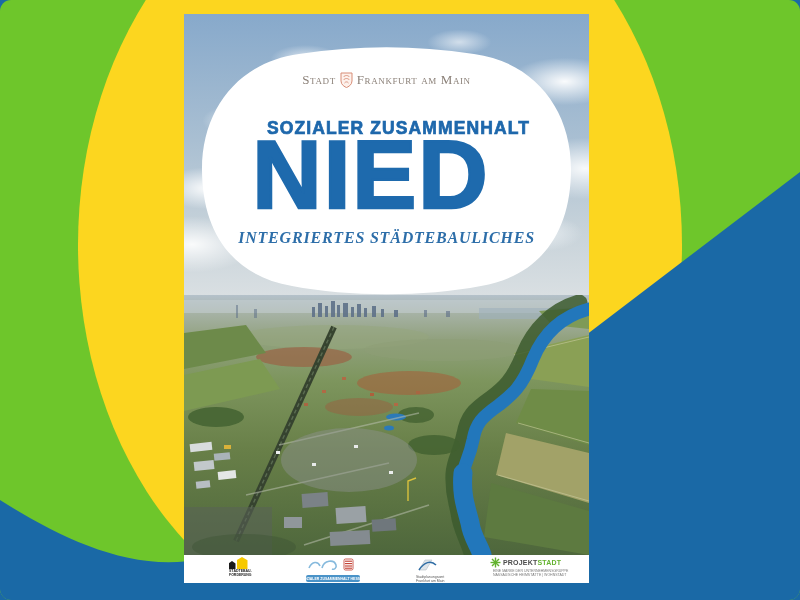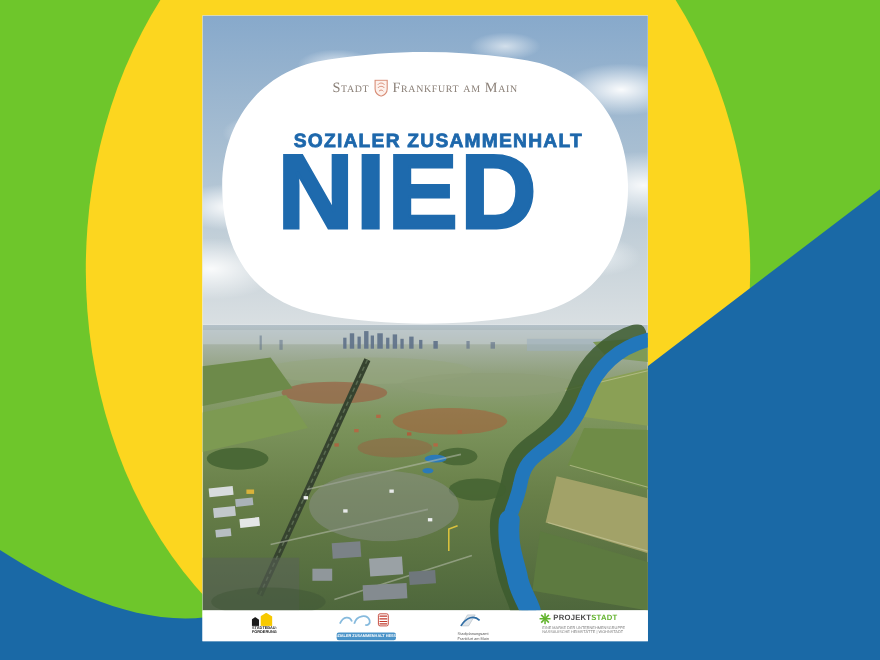--- a/index.html
+++ b/index.html
@@ -1,16 +1,16 @@
 <!DOCTYPE html>
 <html><head>
 <meta charset="utf-8">
 <style>
   html,body{margin:0;padding:0;background:#1a69a6;}
-  .stage{position:relative;width:800px;height:600px;overflow:hidden;font-family:"Liberation Sans",sans-serif;}
+  .stage{position:relative;width:800px;height:600px;overflow:hidden;font-family:"Liberation Sans",sans-serif;border-radius:11px;}
   .bg{position:absolute;inset:0;}
   
   .doc{position:absolute;left:184px;top:14px;width:405px;height:569px;background:#fff;overflow:hidden;}
   .sky{position:absolute;left:0;top:0;width:405px;height:281px;
     background:
       radial-gradient(70px 30px at 6% 62%, rgba(255,255,255,.95), rgba(255,255,255,0) 70%),
       radial-gradient(90px 40px at 2% 82%, rgba(255,255,255,.9), rgba(255,255,255,0) 70%),
       radial-gradient(55px 24px at 14% 38%, rgba(255,255,255,.75), rgba(255,255,255,0) 70%),
       radial-gradient(80px 34px at 94% 24%, rgba(255,255,255,.95), rgba(255,255,255,0) 70%),
       radial-gradient(95px 44px at 99% 55%, rgba(255,255,255,.9), rgba(255,255,255,0) 70%),
@@ -68,20 +68,21 @@
         <span>Stadt</span>
         <svg width="13" height="16" viewBox="0 0 13 16">
           <path d="M1 1 H12 V9 C12 13 8 15 6.5 15.5 C5 15 1 13 1 9 Z" fill="#fdf1ec" stroke="#d88d77" stroke-width="1"></path>
           <path d="M3.5 5 C5 3 8 3 9.5 5 M3.5 8 C5 6 8 6 9.5 8 M4.5 11 C5.5 9.5 7.5 9.5 8.5 11" fill="none" stroke="#d88d77" stroke-width="0.9"></path>
         </svg>
         <span>Frankfurt am Main</span>
       </div>
       <div class="kicker">SOZIALER ZUSAMMENHALT</div>
       <div class="bigtitle">NIED</div>
       <div class="subtitle">
+        <div>INTEGRIERTES STÄDTEBAULICHES</div>
       </div>
     </div>
 
     <svg class="photo" width="405" height="260" viewBox="0 0 405 260">
       <defs>
         <linearGradient id="ground" x1="0" y1="0" x2="0" y2="1">
           <stop offset="0" stop-color="#b4c1ca"></stop>
           <stop offset="0.07" stop-color="#a6b2a5"></stop>
           <stop offset="0.17" stop-color="#91a17e"></stop>
           <stop offset="0.33" stop-color="#7d955d"></stop>

